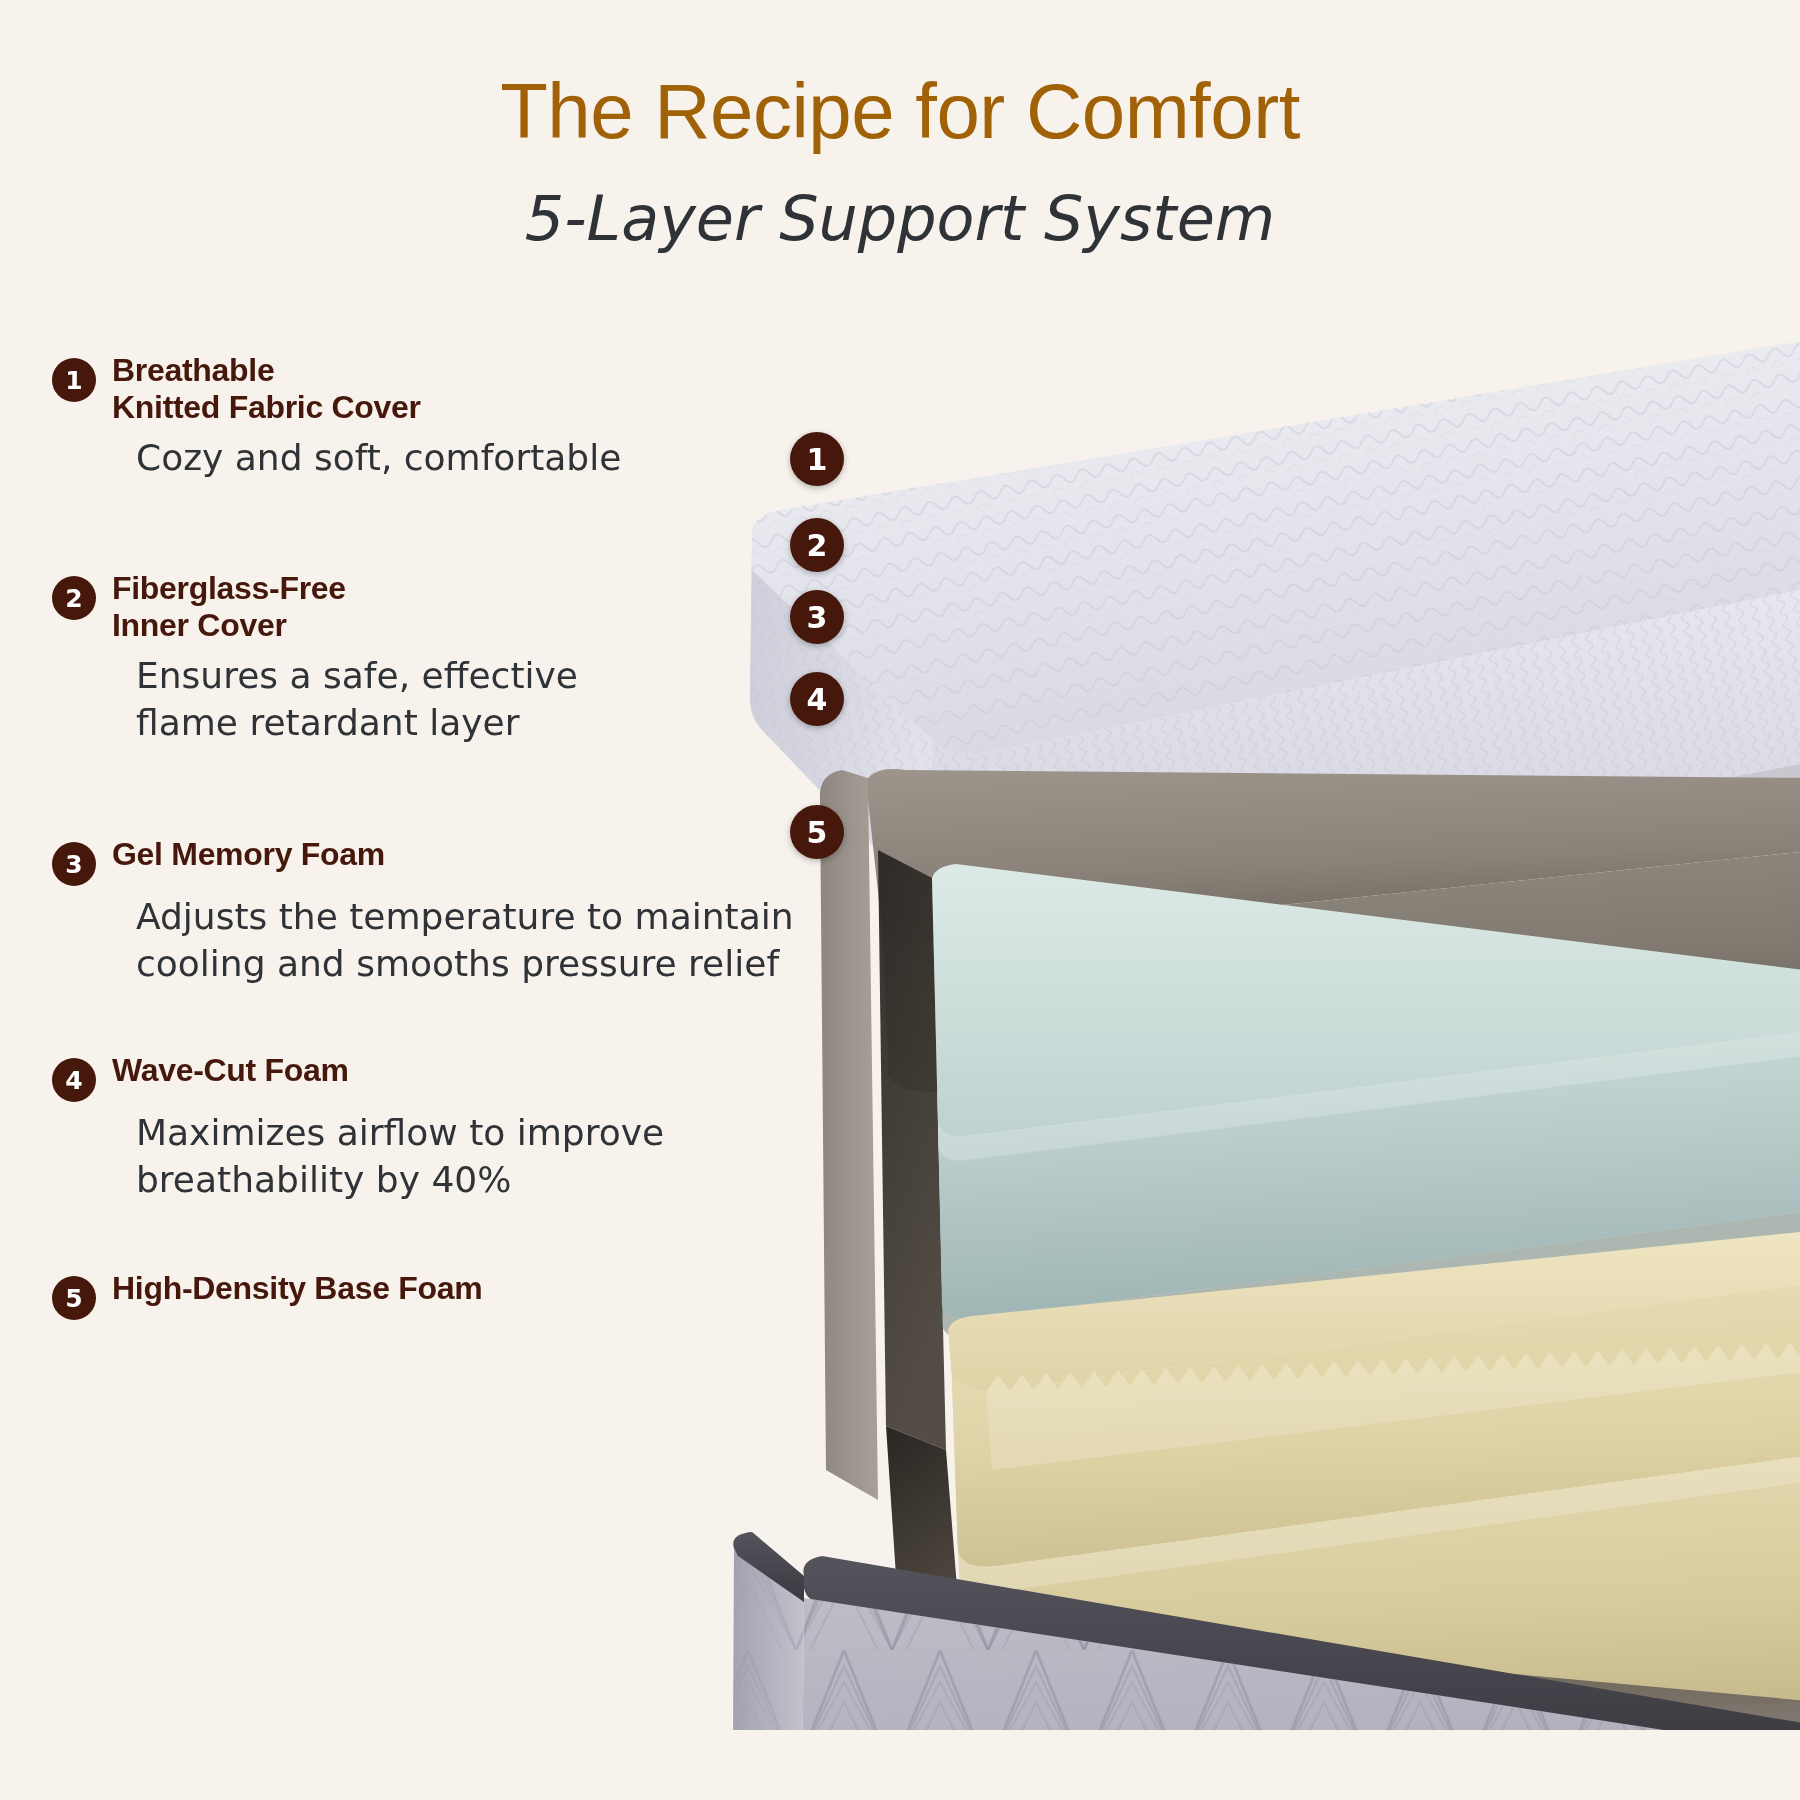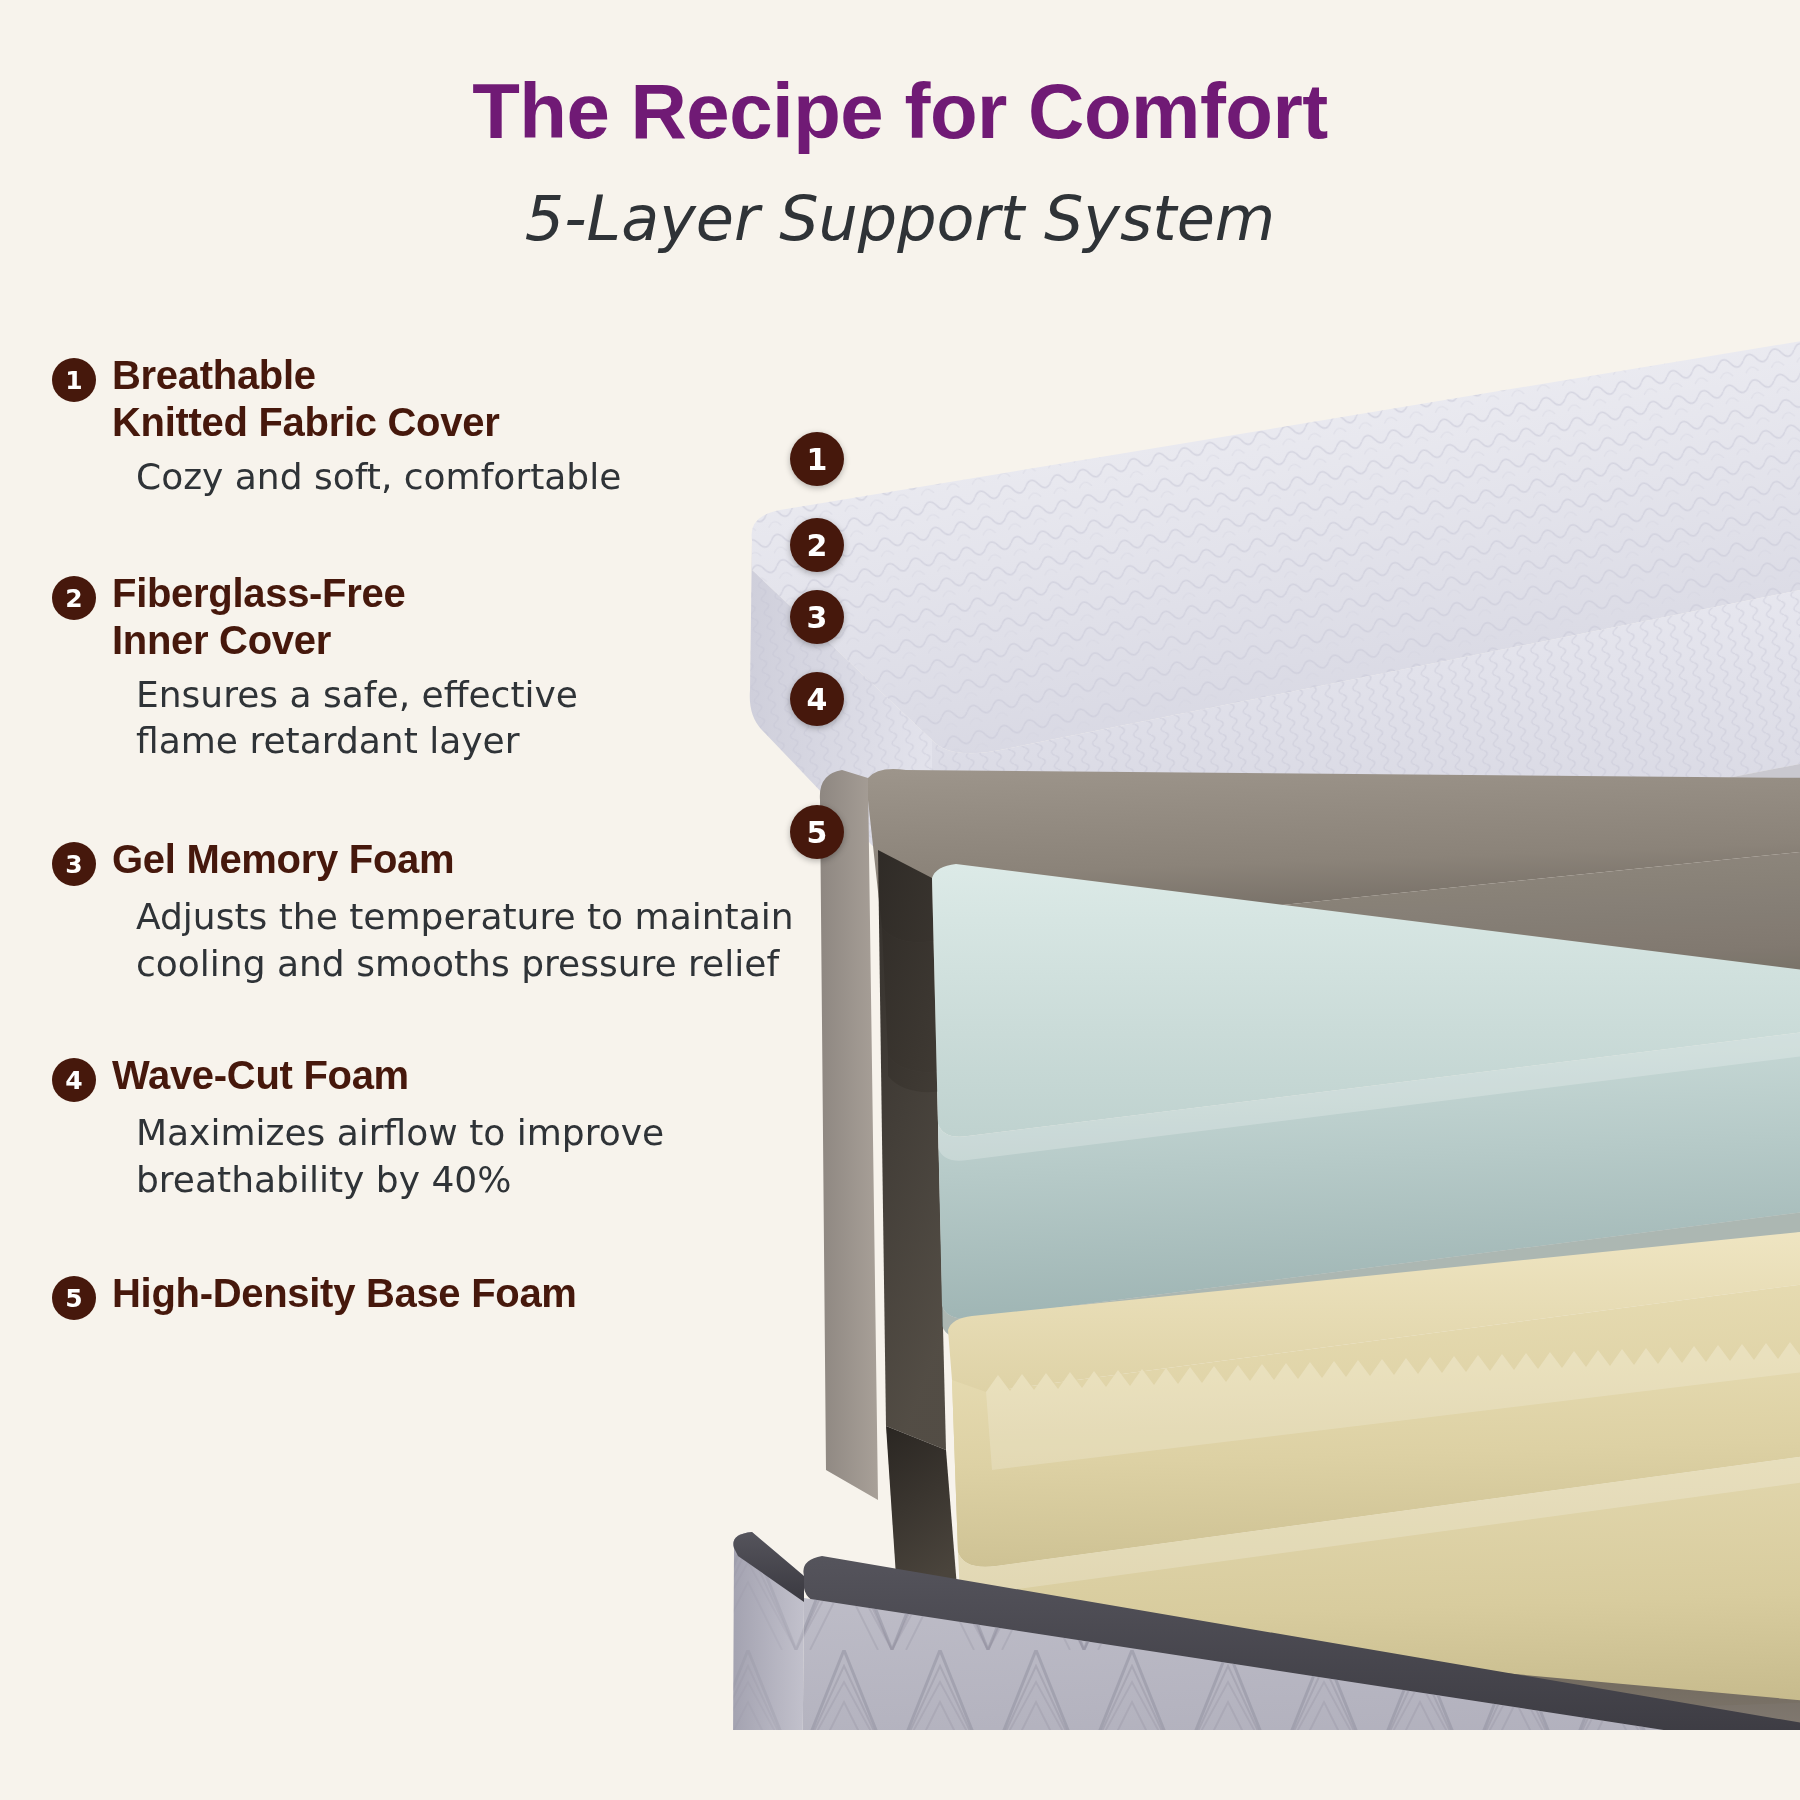--- a/index.html
+++ b/index.html
@@ -8,21 +8,21 @@
     background:#f7f3ec;
     font-family:"Liberation Sans", sans-serif;
     position:relative;
     overflow:hidden;
   }
 
   
   #header { position:absolute; top:0; left:0; width:1800px; height:310px;
             text-align:center; }
   #title {
-    font-size:78px; font-weight:bold; color:#701a75;
+    font-size:78px; font-weight:normal; color:#a16207;
     letter-spacing:-0.5px; line-height:1; padding-top:72px;
     font-family:"Liberation Sans", sans-serif;
   }
   #subtitle {
     font-size:62px; font-weight:normal; color:#2f3337;
     line-height:1; padding-top:38px;
     font-family:"DejaVu Sans", sans-serif;
     font-style:italic;
   }
 
@@ -33,21 +33,21 @@
   .badge {
     flex:0 0 auto;
     width:44px; height:44px; border-radius:50%;
     background:#46180c; color:#ffffff;
     font-size:25px; font-weight:bold;
     display:flex; align-items:center; justify-content:center;
     margin-top:6px; margin-right:16px;
     font-family:"DejaVu Sans", sans-serif;
   }
   .f-title {
-    font-size:40px; font-weight:bold; color:#46180c;
+    font-size:32px; font-weight:bold; color:#46180c;
     line-height:1.17; letter-spacing:-0.3px;
     font-family:"Liberation Sans", sans-serif;
     white-space:pre-line;
   }
   .f-desc {
     font-size:36px; color:#2f3337; line-height:1.3;
     margin-left:84px; margin-top:8px;
     font-family:"DejaVu Sans", sans-serif;
     white-space:pre-line;
   }

